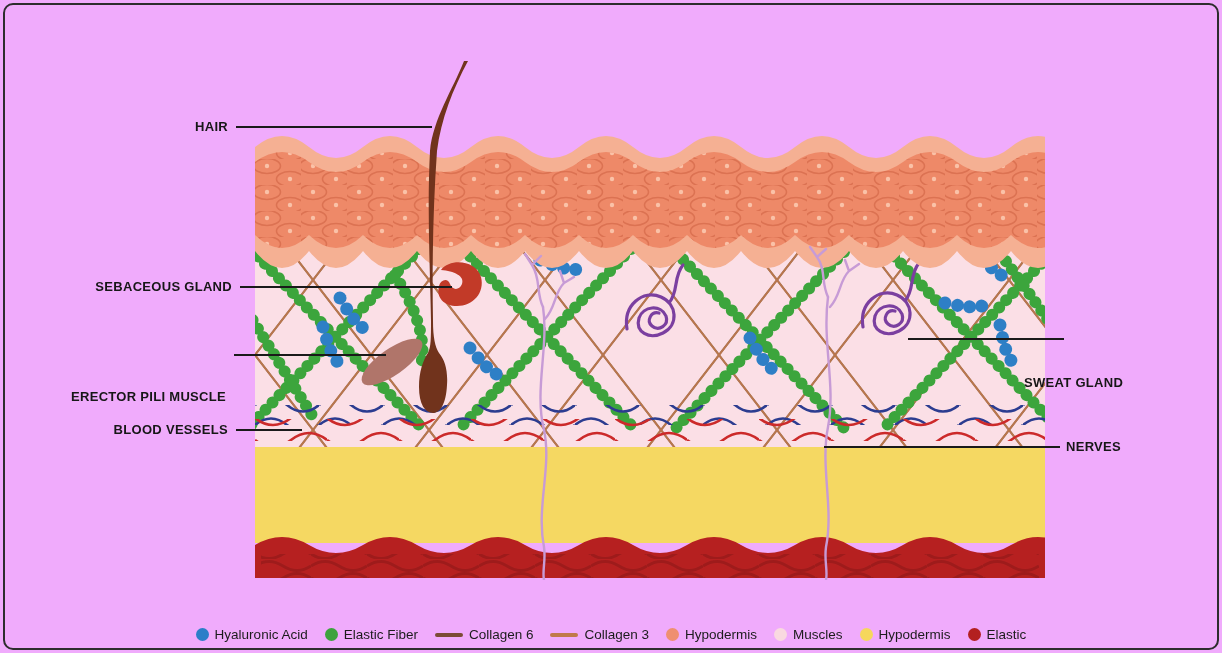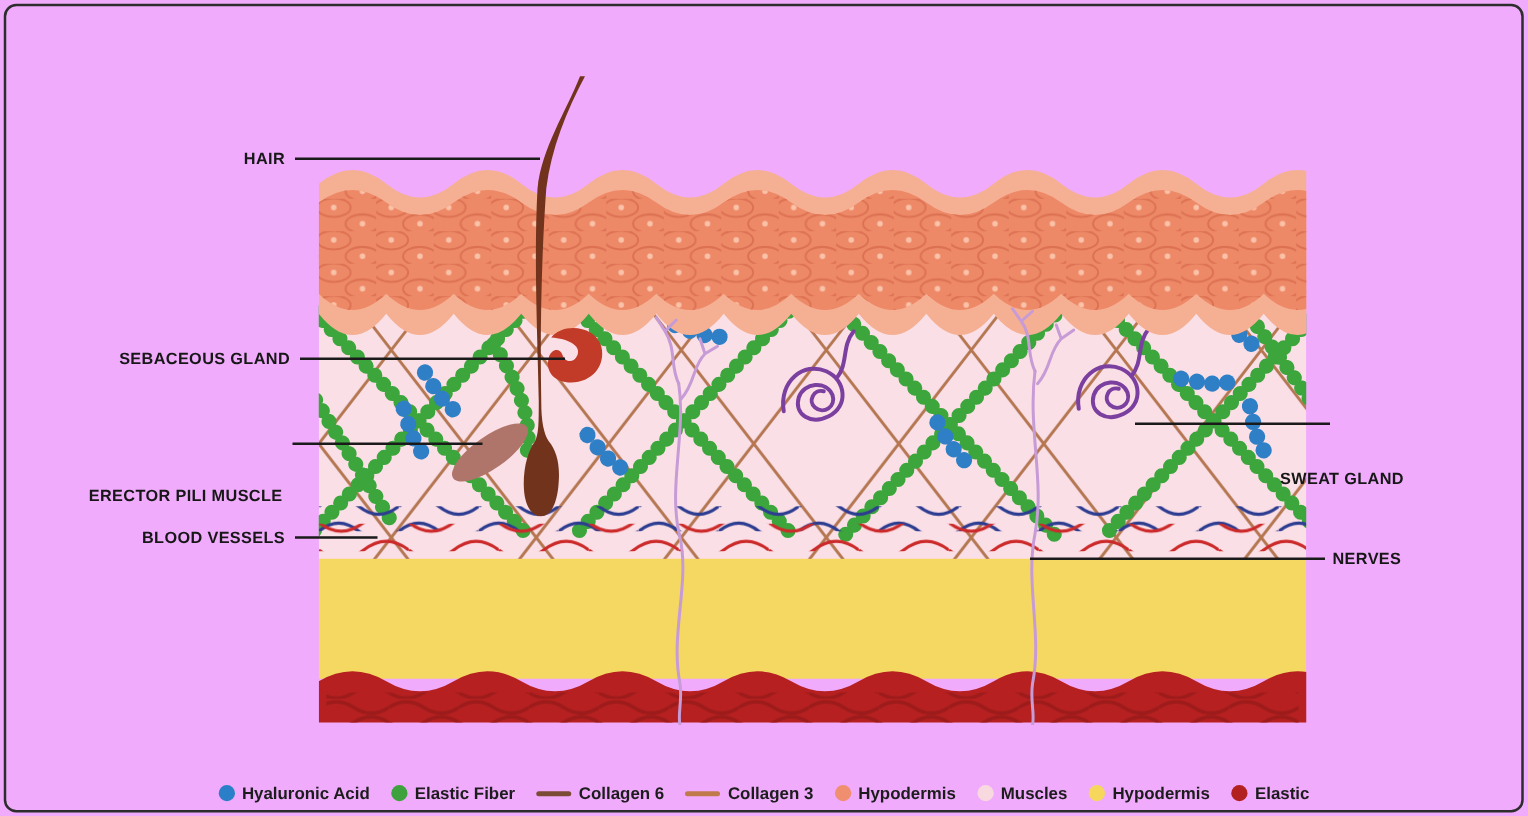--- a/index.html
+++ b/index.html
@@ -4,21 +4,21 @@
 <style>
   html,body{margin:0;padding:0;background:#fff;}
   .stage{position:relative;width:1222px;height:653px;background:#f0abfc;overflow:hidden;
          font-family:"Liberation Sans",sans-serif;}
   .frame{position:absolute;inset:3px;border:2px solid #2d2d2d;border-radius:10px;pointer-events:none;}
   .art{position:absolute;left:255px;top:55px;width:790px;height:525px;}
   .label{position:absolute;font-size:13px;font-weight:700;color:#171717;letter-spacing:.3px;white-space:nowrap;line-height:16px;}
   .lead{position:absolute;height:2px;background:#1a1a1a;}
   .legend{position:absolute;left:0;right:0;bottom:11px;display:flex;justify-content:center;align-items:center;gap:17px;}
   .legend-item{display:flex;align-items:center;gap:6px;}
-  .legend-label{font-size:13.5px;font-weight:700;color:#1c1c1c;}
+  .legend-label{font-size:13.5px;font-weight:400;color:#1c1c1c;}
   .sw-dot{width:13px;height:13px;border-radius:50%;display:inline-block;}
   .sw-line{width:28px;height:4px;border-radius:2px;display:inline-block;}
   .fiber{stroke:#3CA53C;stroke-width:12;stroke-linecap:round;stroke-dasharray:0.1 10;fill:none;}
   .nerve{stroke:#C79BD6;stroke-width:2.4;fill:none;stroke-linecap:round;}
 </style>
 </head>
 <body>
 
 <div class="stage">
   <div class="frame"></div>

